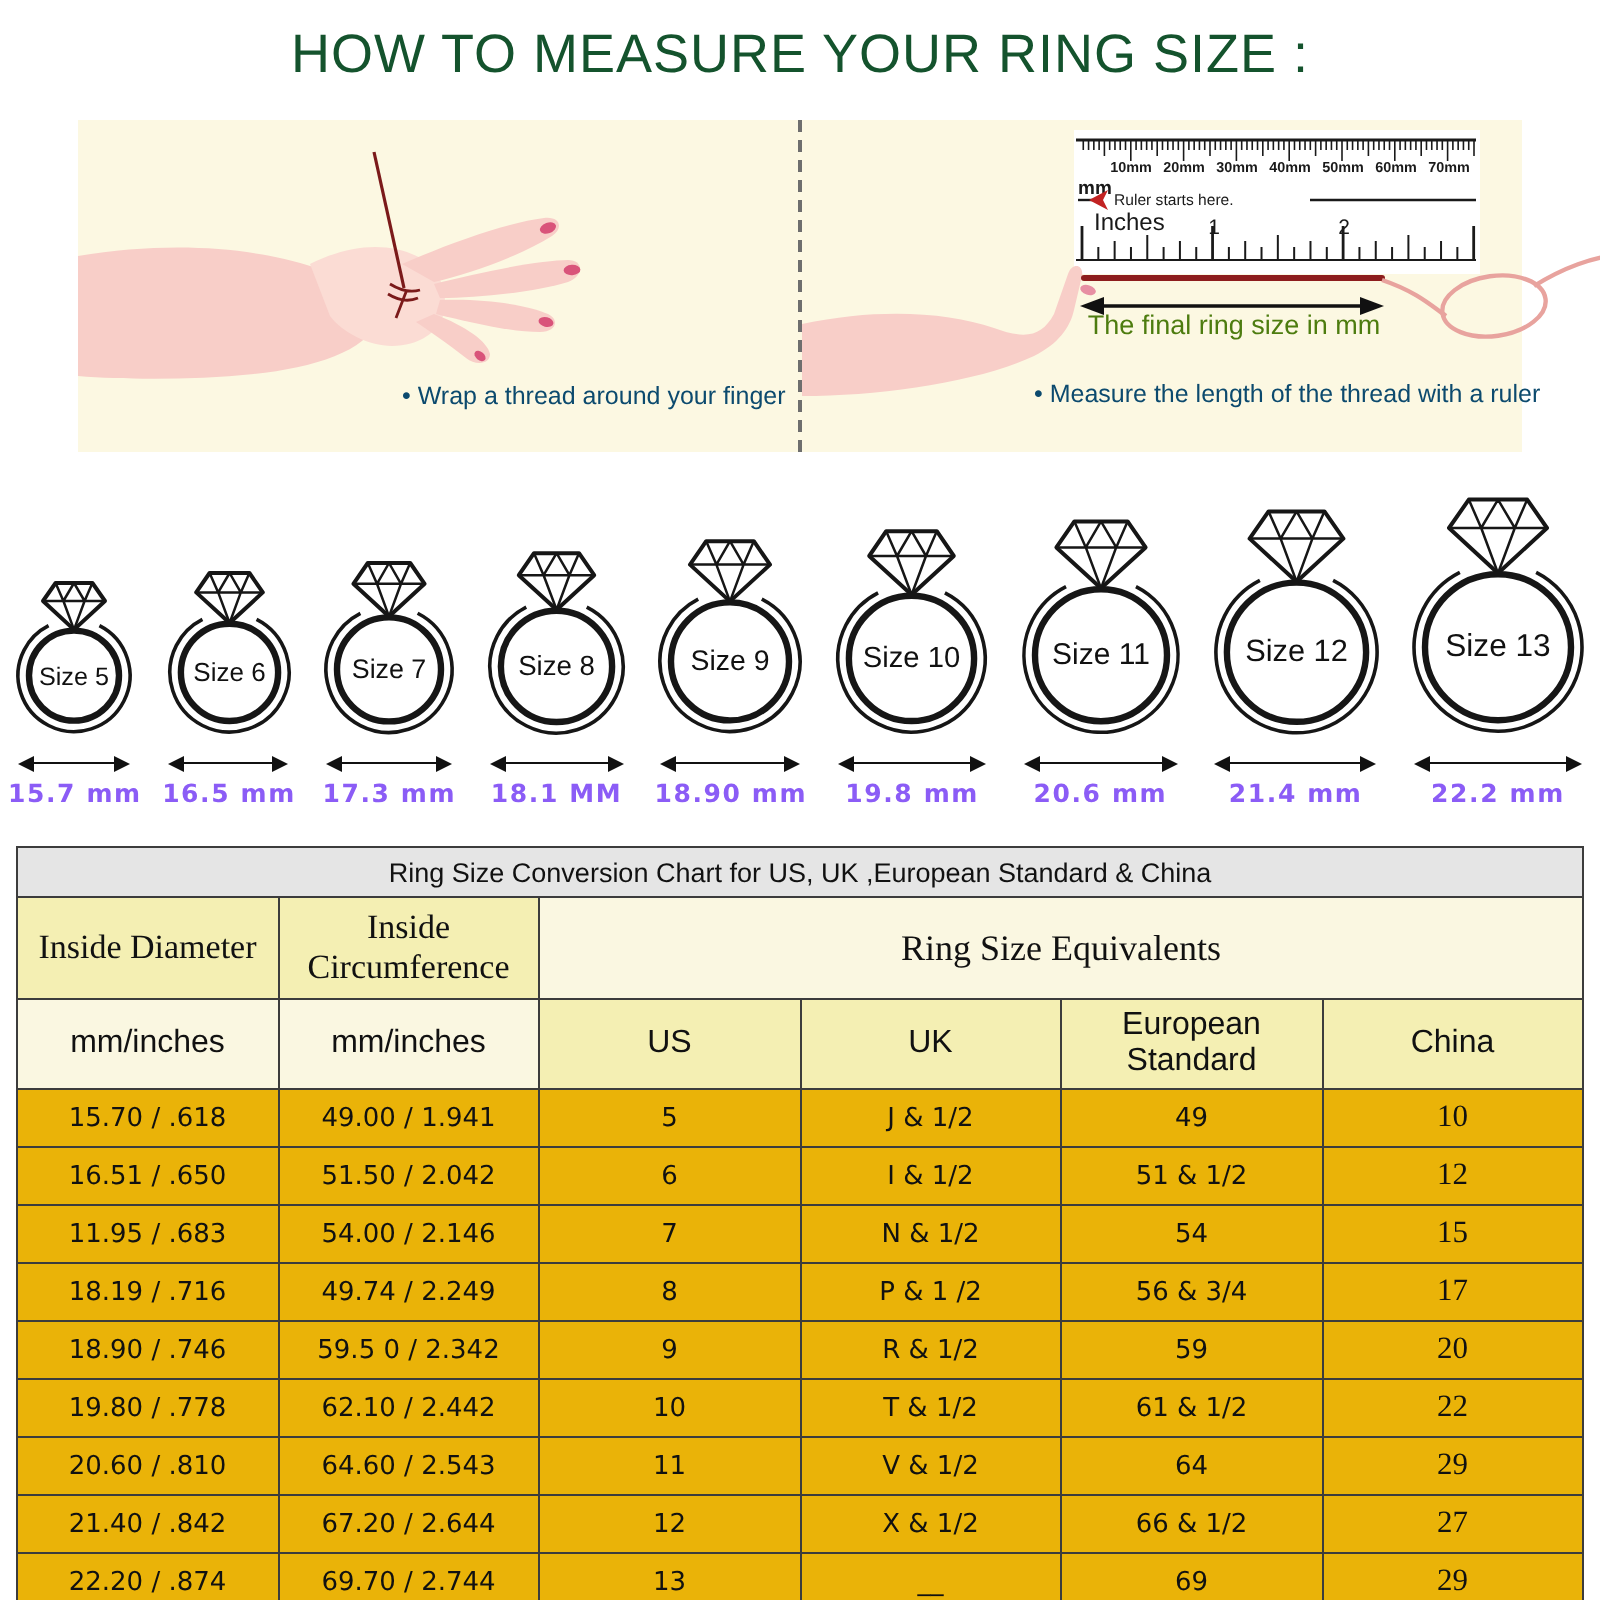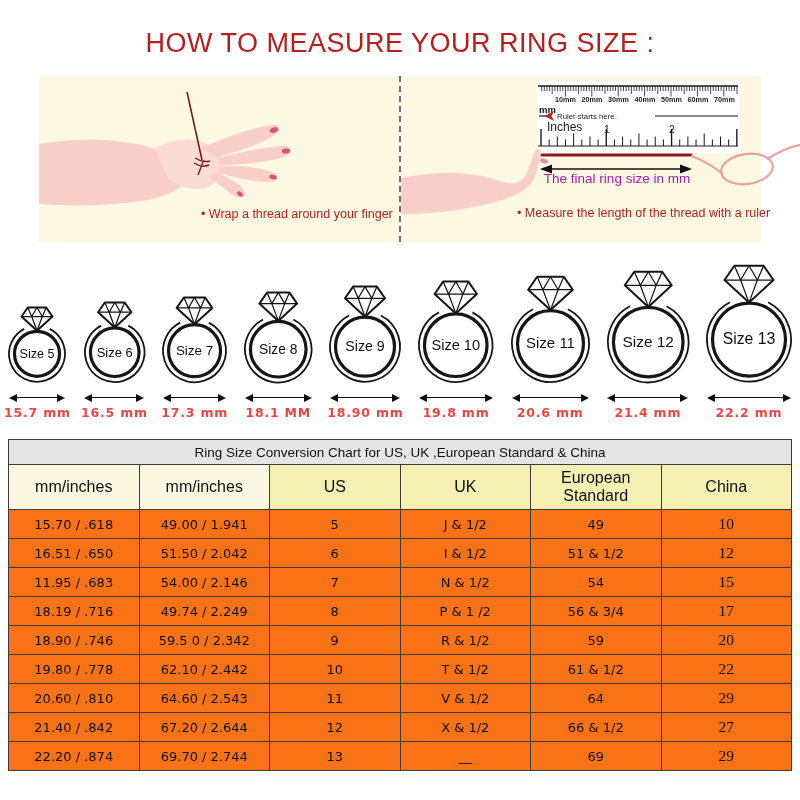--- a/index.html
+++ b/index.html
@@ -1,60 +1,60 @@
 <!DOCTYPE html>
 <html><head>
 <meta charset="utf-8">
 <style>
   html,body{margin:0;padding:0;background:#fff}
   .page{position:relative;width:800px;height:800px;overflow:hidden;background:#fff;
         font-family:"Liberation Sans",sans-serif;color:#111}
 
   
-  .title{margin:16px;padding-top:12px;text-align:center;font-size:27px;font-weight:400;
-         letter-spacing:.5px;color:#b91c1c}
+  .title{margin:0;padding-top:12px;text-align:center;font-size:27px;font-weight:400;
+         letter-spacing:.5px;color:#14532d}
 
   
   .panels{display:flex;width:722px;height:166px;margin:17px auto 0;background:#FCF8E2}
   .panel{position:relative;width:50%;height:100%}
   .panel.right{border-left:2px dashed #6e6e6e}
   .art{position:absolute;left:0;top:0;overflow:visible}
-  .bullet{position:absolute;font-size:12.5px;color:#b91c1c;white-space:nowrap}
+  .bullet{position:absolute;font-size:12.5px;color:#0c4a6e;white-space:nowrap}
   .lb{left:162px;top:131px}
   .rbox{left:116px;top:129px;line-height:16.5px}
   .arrow-label{position:absolute;left:130px;top:95px;width:172px;text-align:center;
-               font-size:13.5px;color:#a21caf}
+               font-size:13.5px;color:#4d7c0f}
 
   
   .rings{display:flex;justify-content:space-between;align-items:flex-end;
          width:792px;margin:26px auto 0;height:152px}
   .ring-item{display:flex;flex-direction:column;align-items:center}
   .dia{fill:none;stroke:#161616;stroke-width:2;stroke-linejoin:round}
   .dia.thin{stroke-width:1.25}
   .ringc{fill:none;stroke:#161616}
   .ringc.outer{stroke-width:1.8;stroke-dasharray:85 15}
   .ringc.inner{stroke-width:3.2}
   .ring-label{fill:#111;text-anchor:middle;font-family:"Liberation Sans",sans-serif}
   .ring-arrow{display:flex;align-items:center;height:9px;margin:7px auto 3px}
   .ah{width:0;height:0;border-top:4px solid transparent;border-bottom:4px solid transparent}
   .ah.l{border-right:8px solid #111}
   .ah.r{border-left:8px solid #111}
   .al{flex:1;height:1.6px;background:#111}
-  .ring-mm{font:bold 12.5px "DejaVu Sans",sans-serif;letter-spacing:.8px;color:#ef4444}
+  .ring-mm{font:bold 12.5px "DejaVu Sans",sans-serif;letter-spacing:.8px;color:#8b5cf6}
 
   
   table.conv{width:784px;margin:19px auto 0;border-collapse:collapse;table-layout:fixed}
   table.conv td{border:1.6px solid #3c3c3c;text-align:center;vertical-align:middle;padding:0}
   .ttl{height:24px;font-size:13.5px;background:#e5e5e5}
   .cream{background:#FAF7E1}
   .yel{background:#F4EFB3}
   .h1{height:50px;font-family:"Liberation Serif",serif;font-size:17px}
   .h1.eq{font-size:18px}
   .h2{height:44px;font-family:Liberation Sans, sans-serif;font-size:16px}
-  tbody.rows td{height:28px;background:#f97316;font:13px "DejaVu Sans",sans-serif}
+  tbody.rows td{height:28px;background:#eab308;font:13px "DejaVu Sans",sans-serif}
   tbody.rows td.china{font-family:"Liberation Serif",serif;font-size:15.5px}
 
   
   .rl{font-family:"Liberation Sans",sans-serif;fill:#1a1a1a}
 </style>
 </head>
 <body>
 
 <div class="page">
 
@@ -363,20 +363,25 @@
         <div class="ring-mm">22.2 mm</div>
       </div>
     </div>
 
   <table class="conv">
     <thead>
       <tr>
         <td class="ttl" colspan="6">Ring Size Conversion Chart for US, UK ,European Standard &amp; China</td>
       </tr>
       <tr>
+        <td class="h1 yel">Inside Diameter</td>
+        <td class="h1 yel">Inside Circumference</td>
+        <td class="h1 eq cream" colspan="4">Ring Size Equivalents</td>
+      </tr>
+      <tr>
         <td class="h2 cream">mm/inches</td>
         <td class="h2 cream">mm/inches</td>
         <td class="h2 yel">US</td>
         <td class="h2 yel">UK</td>
         <td class="h2 yel">European Standard</td>
         <td class="h2 yel">China</td>
       </tr>
     </thead>
     <tbody class="rows">
         <tr>

